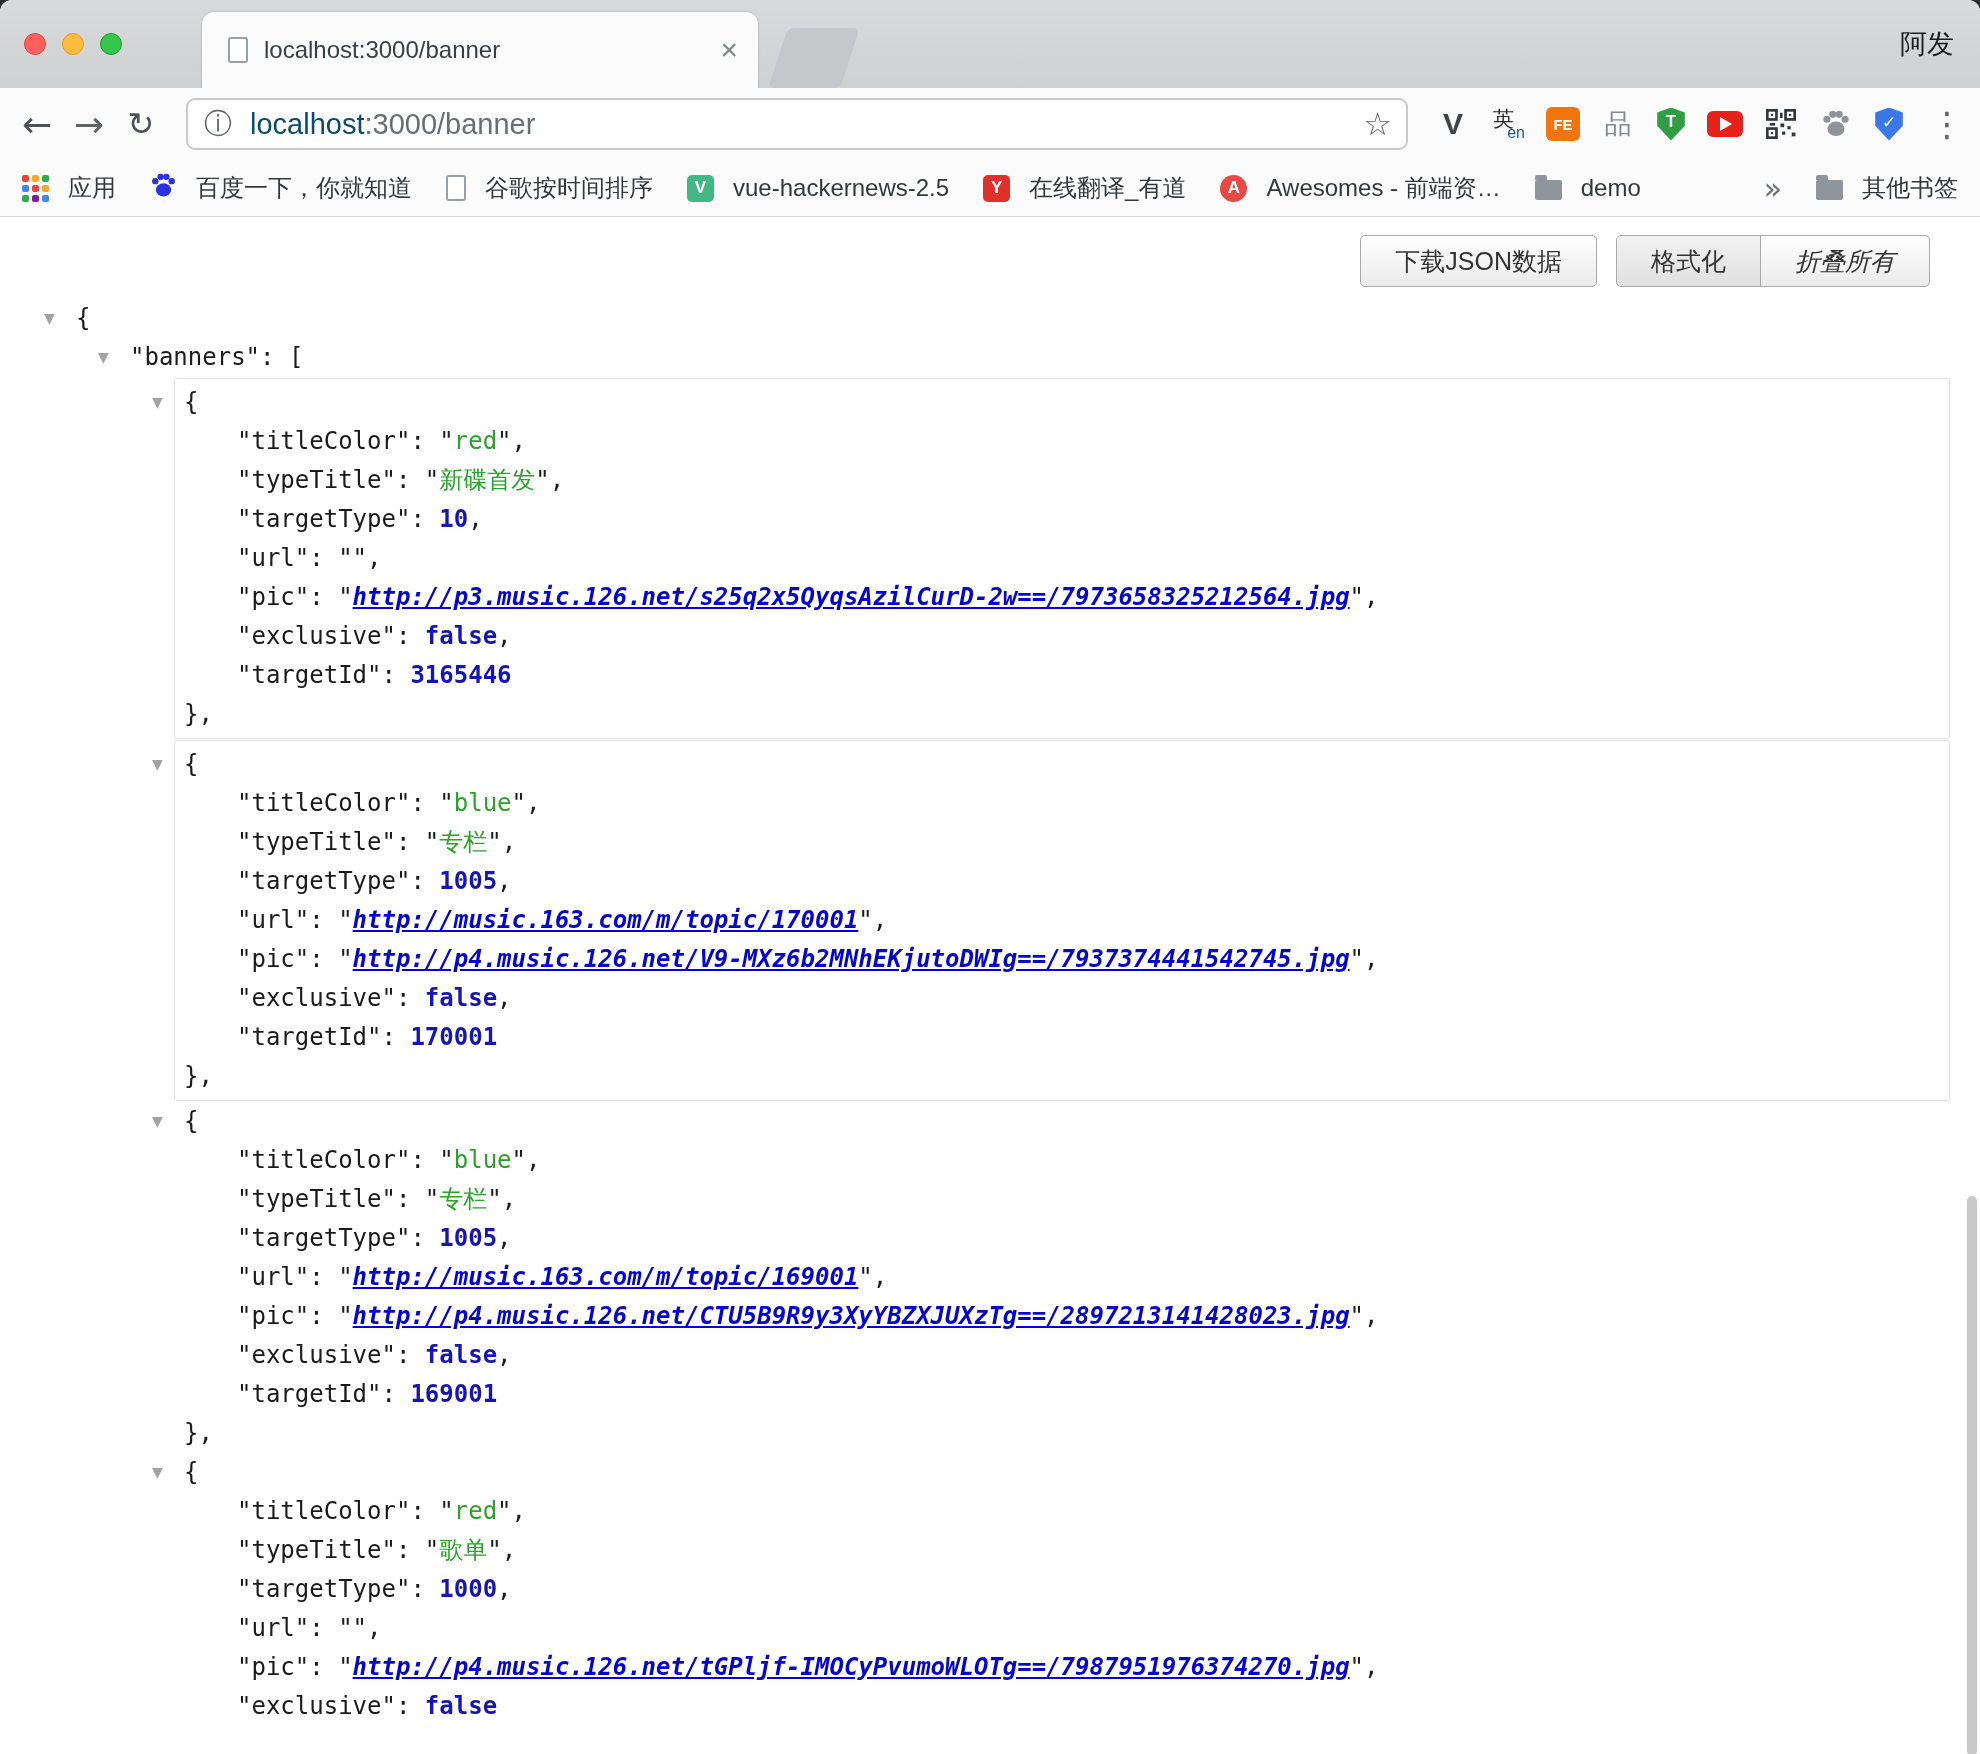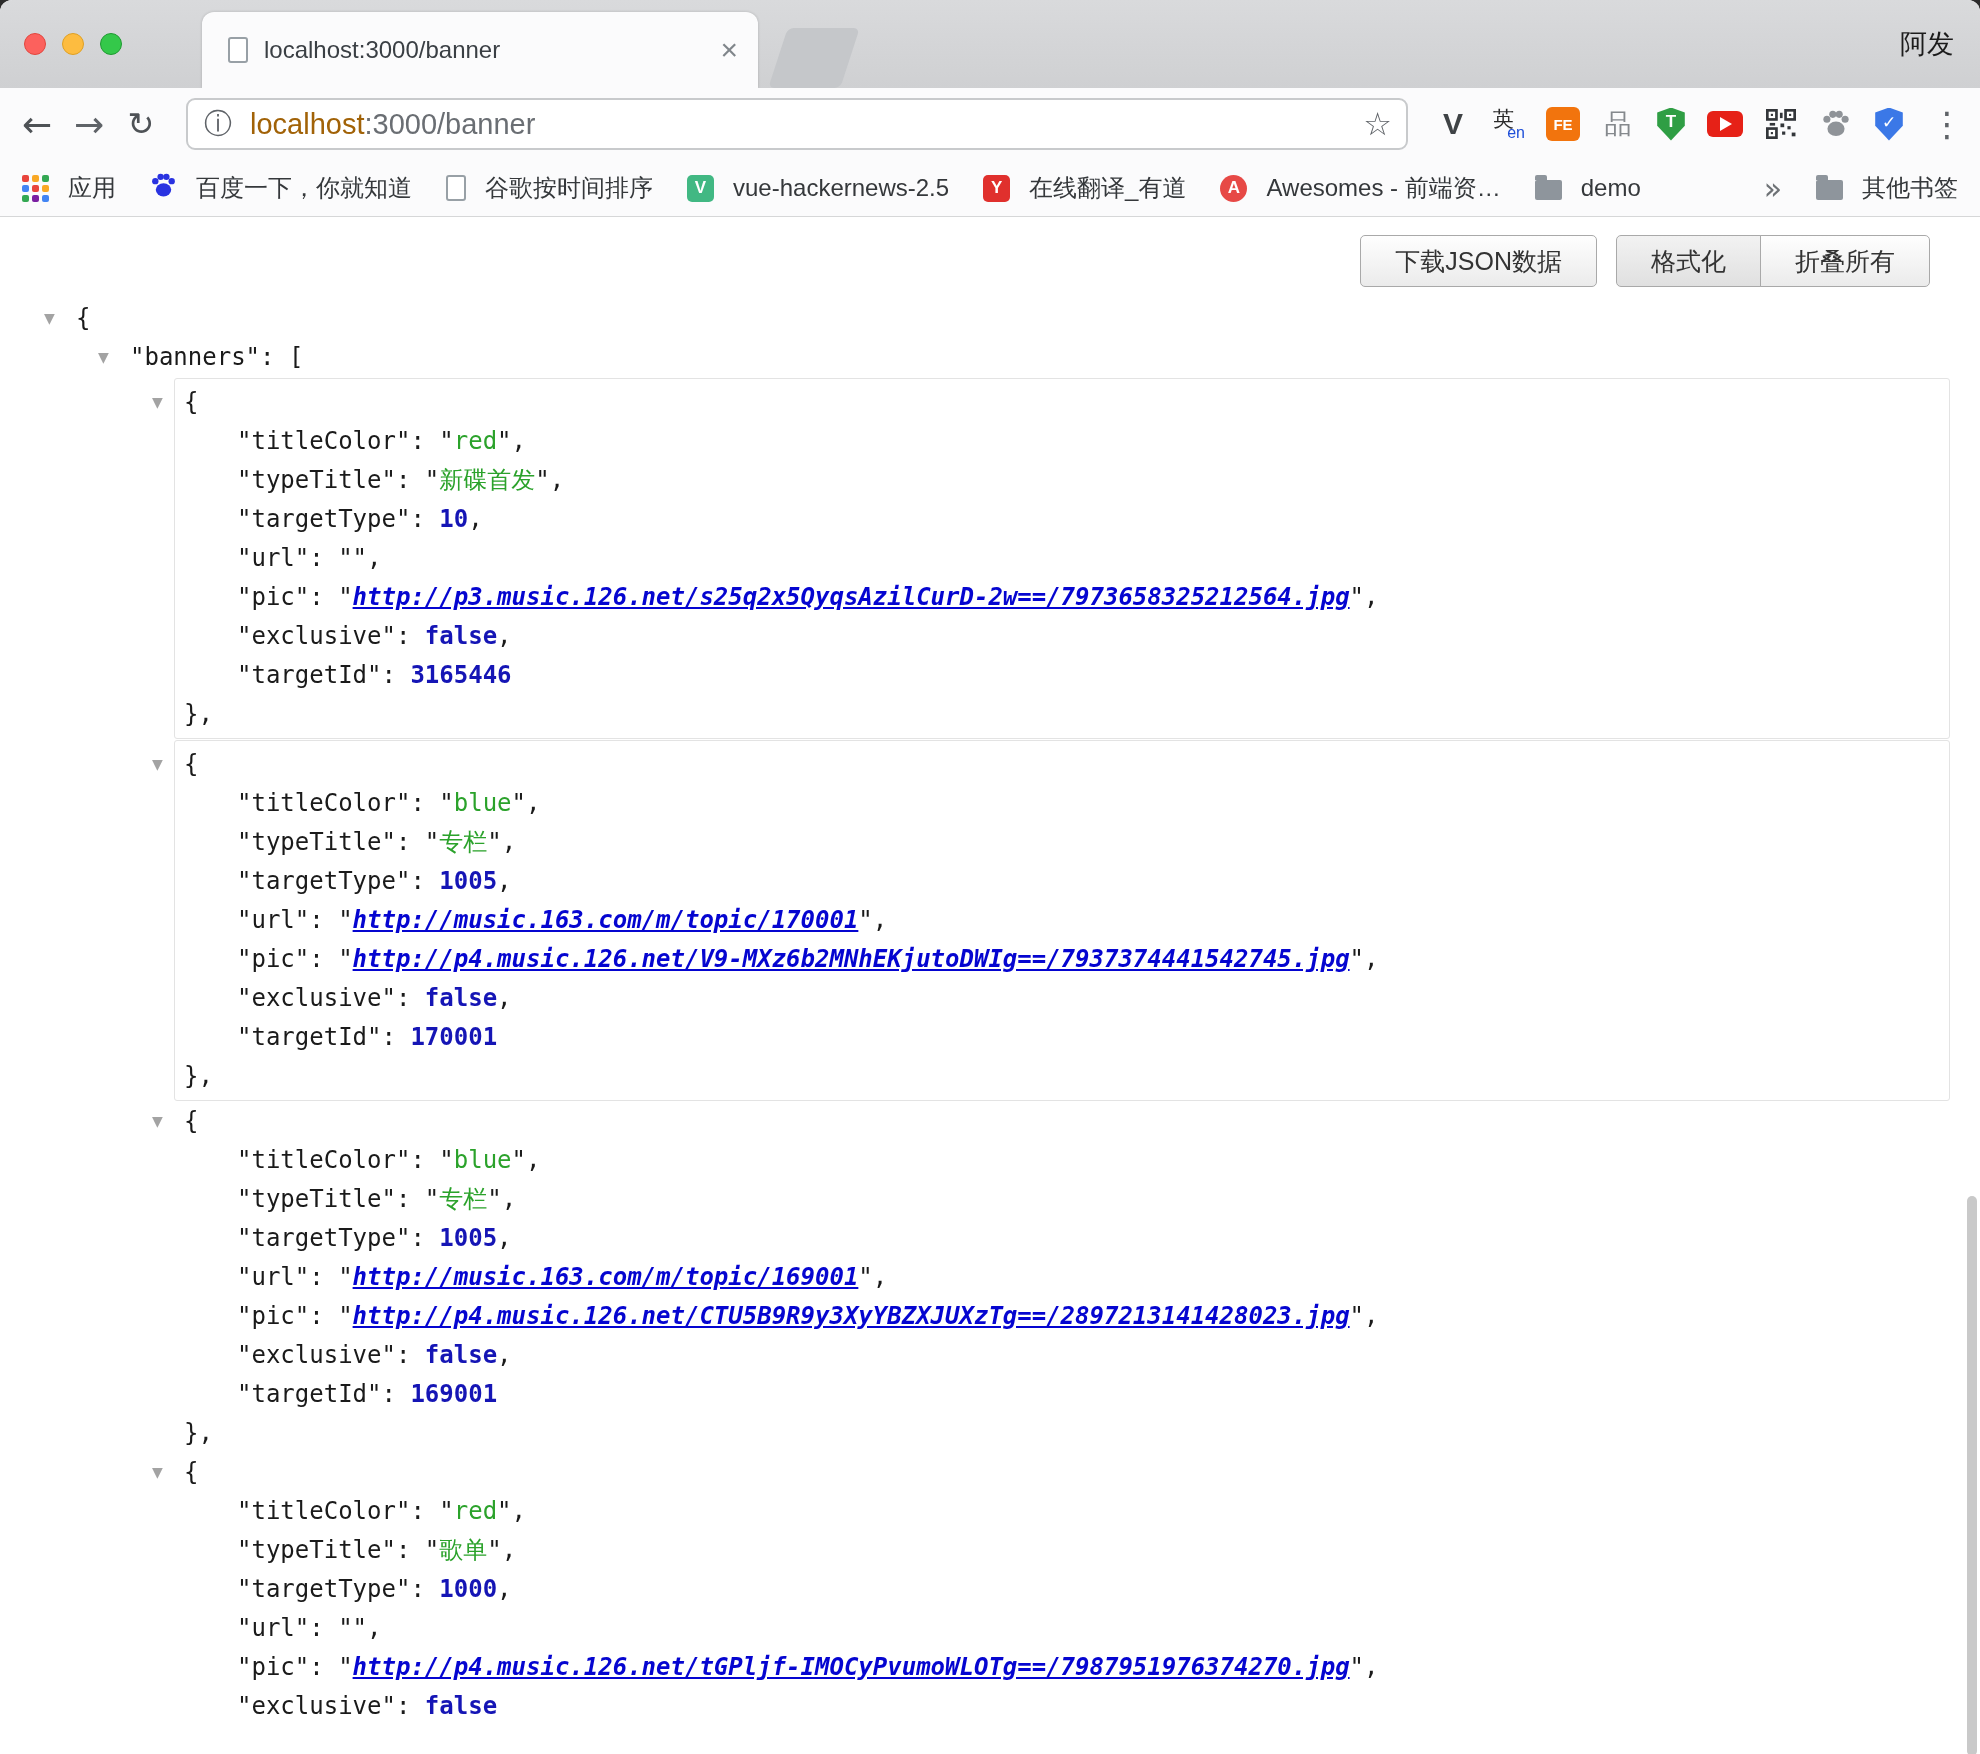--- a/index.html
+++ b/index.html
@@ -28,21 +28,21 @@
   .toolbar{position:absolute;top:88px;left:0;right:0;height:72px;background:#fbfbfc;}
   .navbtn{position:absolute;top:0;height:72px;width:46px;display:flex;align-items:center;justify-content:center;
           font-size:36px;color:#4e5256;font-family:"DejaVu Sans",sans-serif;}
   .nav-back{left:14px;}
   .nav-fwd{left:66px;color:#5f6368;}
   .nav-reload{left:118px;font-size:32px;}
   .omnibox{position:absolute;left:186px;top:10px;width:1222px;height:52px;background:#fff;
            border:2px solid #c8cacc;border-radius:9px;display:flex;align-items:center;}
   .info-icon{margin-left:16px;font-size:28px;color:#5f6368;font-family:"DejaVu Sans",sans-serif;}
   .url-text{margin-left:18px;font-size:29px;white-space:nowrap;}
-  .url-host{color:#a16207;text-align:right;}
+  .url-host{color:#0c4a6e;text-align:right;}
   .url-rest{color:#6a6e73;}
   .star-icon{margin-left:auto;margin-right:14px;font-size:32px;color:#5f6368;font-family:"DejaVu Sans",sans-serif;}
   .extensions{position:absolute;left:1436px;top:0;height:72px;display:flex;align-items:center;gap:21px;}
   .ext{display:flex;align-items:center;justify-content:center;width:34px;height:34px;position:relative;}
   .ext-vimium{font-size:30px;color:#3f4346;font-weight:bold;}
   .ext-translate .g-main{font-size:21px;color:#2b2b2b;position:absolute;top:-2px;left:2px;}
   .ext-translate .g-sub{font-size:16px;color:#1d4ed8;position:absolute;bottom:-1px;right:0;}
   .ext-fe{background:#f2740d;border-radius:6px;color:#fff;font-size:15px;font-weight:bold;}
   .ext-org{font-size:27px;color:#85898d;}
   .shield{clip-path:polygon(50% 0%,96% 15%,96% 55%,50% 100%,4% 55%,4% 15%);width:30px;height:33px;
@@ -78,21 +78,21 @@
                        border-radius:2px 2px 0 0;}
   .bm-chevron{margin-left:auto;font-size:30px;color:#6e7276;font-family:"DejaVu Sans",sans-serif;}
 
   
   .page{position:absolute;top:218px;left:0;right:0;bottom:0;background:#fff;overflow:hidden;}
   .actions{position:absolute;top:17px;right:50px;display:flex;align-items:center;}
   .btn{height:52px;font-size:25px;color:#333;border:1px solid #a9a9a9;background:linear-gradient(#fefefe,#ebebeb);
        padding:0 34px;border-radius:5px;font-family:"Liberation Sans",sans-serif;display:flex;align-items:center;}
   .btn-download{margin-right:19px;}
   .btn-format{border-radius:5px 0 0 5px;background:linear-gradient(#f2f2f2,#e0e0e0);}
-  .btn-collapse{border-radius:0 5px 5px 0;margin-left:-1px;}
+  .btn-collapse{border-radius:0 5px 5px 0;margin-left:-1px;font-style:italic;}
 
   
   .json-area{position:absolute;top:81px;left:0;right:0;bottom:0;overflow:hidden;
              font-family:"DejaVu Sans Mono",monospace;font-size:24px;color:#1a1a1a;}
   .jline{height:39px;line-height:39px;white-space:pre;}
   .i0{padding-left:76px;}
   .i1{padding-left:130px;}
   .i2{padding-left:184px;}
   .i3{padding-left:237px;}
   .obj-box{border:1px solid #e3e3e3;border-radius:3px;margin:1px 30px 1px 174px;padding:4px 0;}

